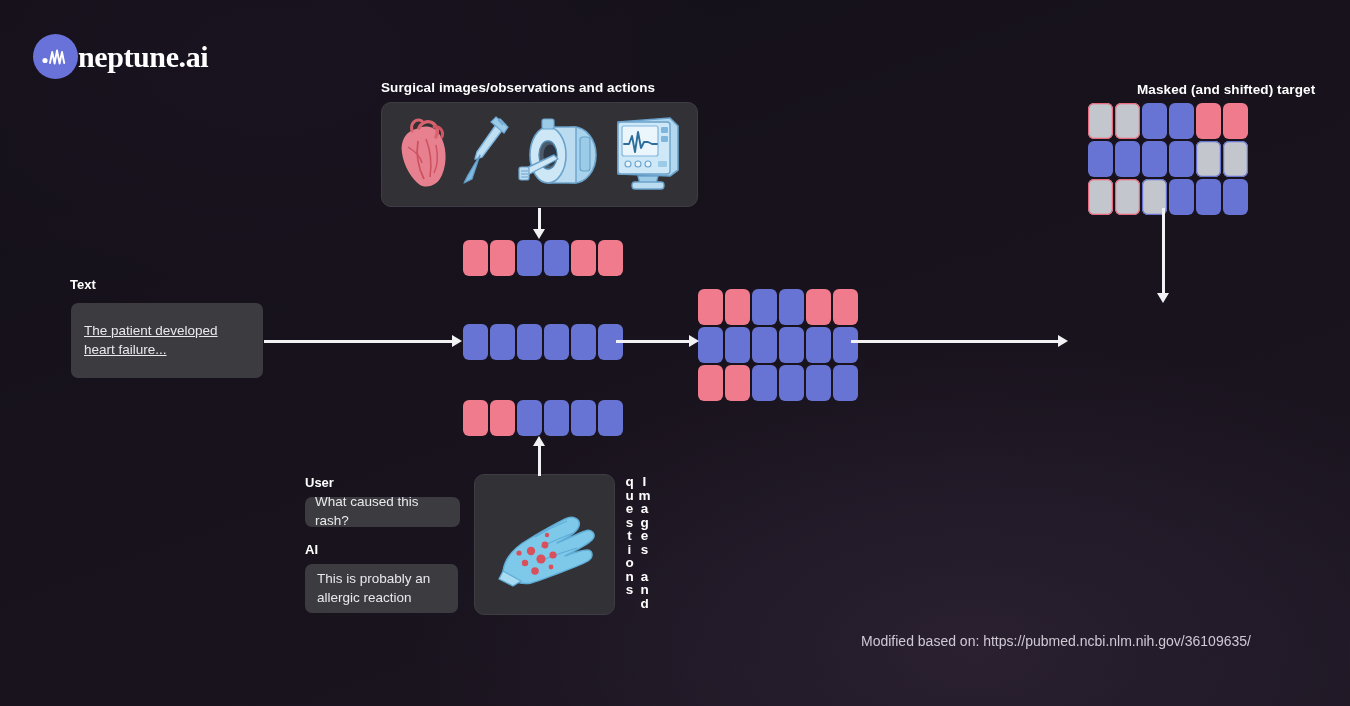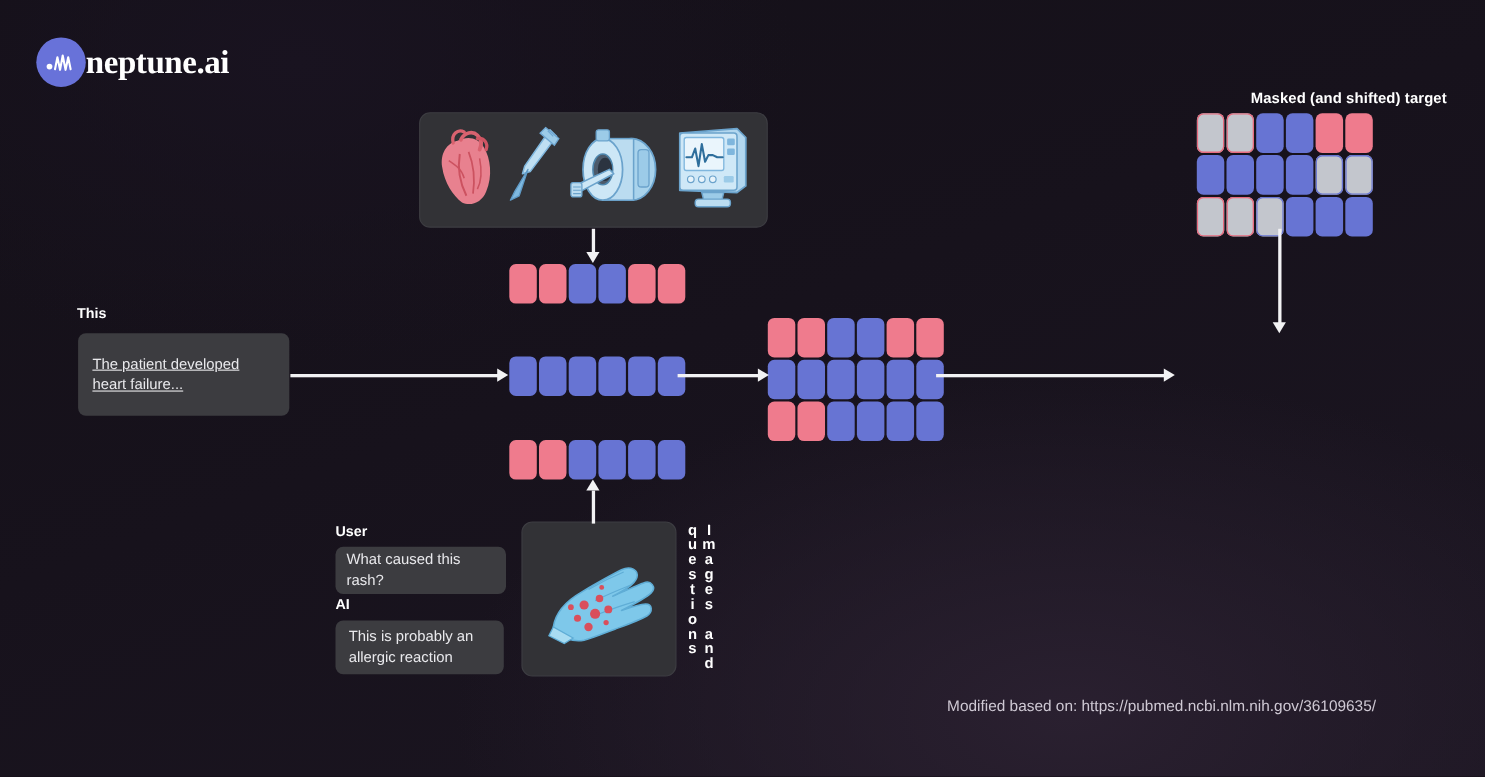--- a/index.html
+++ b/index.html
@@ -53,21 +53,21 @@
     position: absolute;
     background: #3c3c40;
     border-radius: 7px;
     color: #e9e9ec;
     font-size: 13.5px;
     line-height: 1.38;
     padding: 10px 12px;
     display: flex; align-items: center;
   }
   #bubble-text { left: 71px; top: 303px; width: 192px; height: 75px; padding-left: 13px; text-decoration: underline; }
-  #bubble-user { left: 305px; top: 497px; width: 155px; height: 43px; padding: 0 10px; font-size: 13.5px; }
+  #bubble-user { left: 305px; top: 497px; width: 155px; height: 30px; padding: 0 10px; font-size: 13.5px; }
   #bubble-ai   { left: 305px; top: 564px; width: 153px; height: 49px; padding: 0 12px; }
 
   
   .strip { position: absolute; display: flex; gap: 2px; }
   .cell {
     width: 25px; height: 36px;
     border-radius: 6px;
   }
   .cell.pink { background: #ef7b8d; }
   .cell.blue { background: #6774d3; }
@@ -140,24 +140,25 @@
   <div id="logo">
     <div id="logo-mark">
       <svg width="30" height="20" viewBox="0 0 30 20">
         <circle cx="4" cy="13.5" r="2.6" fill="#ffffff"></circle>
         <path d="M9 16 L11.2 5 L13.6 16.5 L16 3.5 L18.6 16.5 L21 5 L23.2 16" stroke="#ffffff" stroke-width="1.9" fill="none" stroke-linecap="round" stroke-linejoin="round"></path>
       </svg>
     </div>
     <div id="logo-text">neptune.ai</div>
   </div>
 
+  <div class="caption" style="left:381px; top:80px;">Surgical images/observations and actions</div>
 
   <div class="caption" style="left:1137px; top:82px;">Masked (and shifted) target</div>
 
-  <div class="smallcap" style="left:70px; top:277px;">This</div>
+  <div class="smallcap" style="left:70px; top:277px;">Text</div>
 
   <div class="smallcap" style="left:305px; top:475px;">User</div>
 
   <div class="smallcap" style="left:305px; top:542px;text-align:center;">AI</div>
 
   <div id="label-vertical">Images and questions</div>
 
   <div class="img-panel" id="panel-surgical">
 
     <span>

